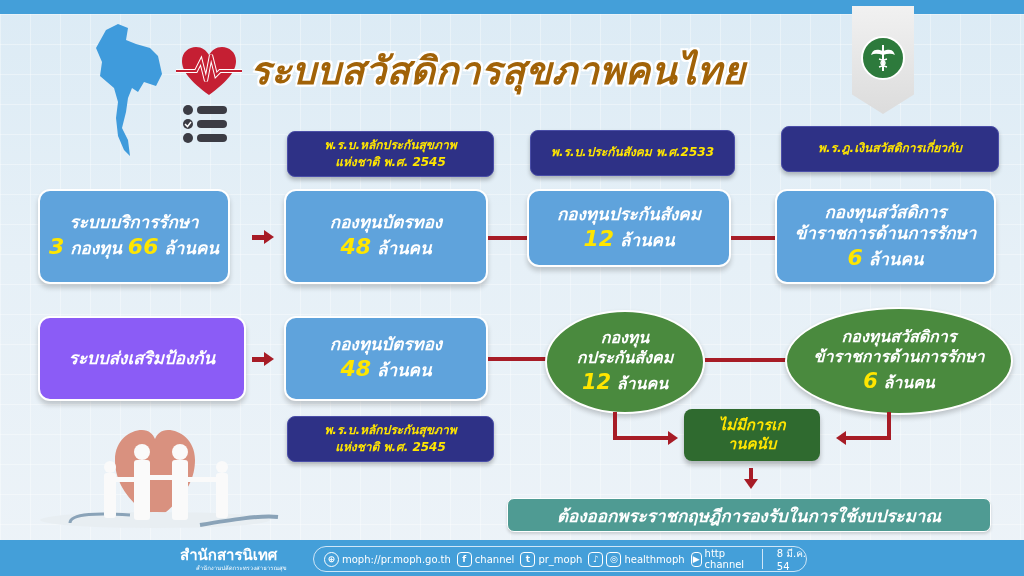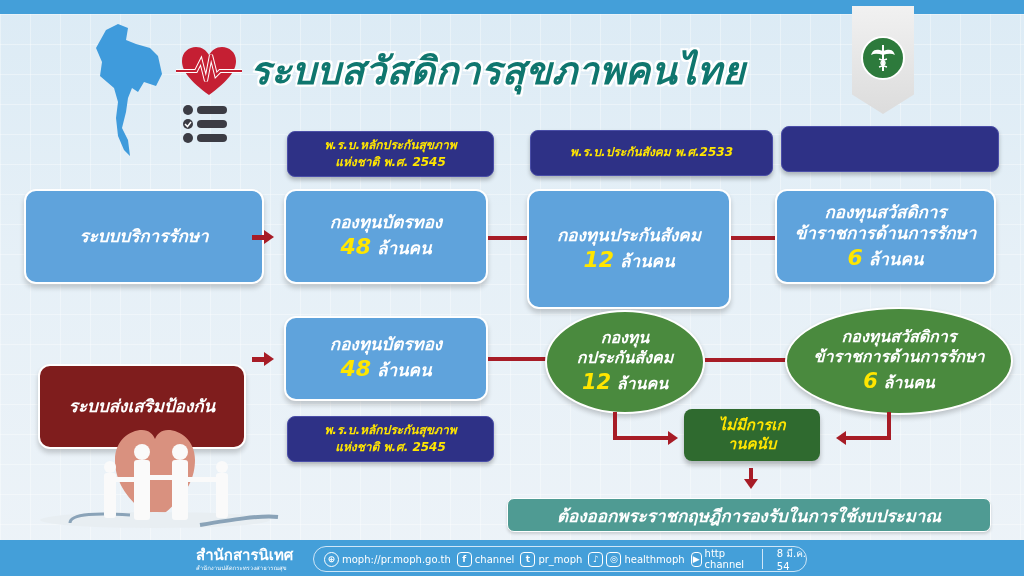--- a/index.html
+++ b/index.html
@@ -19,21 +19,21 @@
   .top-bar { position: absolute; left: 0; top: 0; width: 1024px; height: 14px; background: #449fd9; }
   .bottom-bar { position: absolute; left: 0; top: 540px; width: 1024px; height: 36px; background: #449fd9; }
 
   
   .map-icon { position: absolute; left: 92px; top: 18px; }
   .heart-icon { position: absolute; left: 176px; top: 45px; }
   .list-icon { position: absolute; left: 182px; top: 104px; }
   .title {
     position: absolute; left: 250px; top: 40px;
     font-family: "DejaVu Sans", sans-serif; font-weight: bold; font-style: italic;
-    font-size: 38px; color: #0f766e; letter-spacing: 0.5px;
+    font-size: 38px; color: #a16207; letter-spacing: 0.5px;
     text-shadow: 2px 2px 0 #fff, -2px -2px 0 #fff, 2px -2px 0 #fff, -2px 2px 0 #fff;
   }
   .moph-ribbon {
     position: absolute; left: 852px; top: 6px; width: 62px; height: 108px;
     background: linear-gradient(180deg, #f1f1f1, #dcdcdc);
     clip-path: polygon(0 0, 100% 0, 100% 82%, 50% 100%, 0 82%);
     box-shadow: 0 2px 4px rgba(0,0,0,0.3);
   }
   .moph-seal {
     position: absolute; left: 861px; top: 36px; width: 44px; height: 44px;
@@ -52,21 +52,21 @@
 
   
   .box {
     position: absolute; border-radius: 12px; border: 2px solid #fff;
     color: #fff; font-weight: bold; font-style: italic; text-align: center;
     display: flex; flex-direction: column; align-items: center; justify-content: center;
     box-shadow: 0 4px 5px rgba(0,0,0,0.18);
     line-height: 1.25;
   }
   .box.blue { background: #5fa3dc; }
-  .box.teal { background: #7f1d1d; margin-top: 48px; }
+  .box.teal { background: #8b5cf6; }
   .box .l1 { font-size: 17px; }
   .box .num { color: #ffe600; font-size: 22px; }
   .box .unit { font-size: 17px; }
 
   .ellipse {
     position: absolute; border-radius: 50%; background: #4a8a3e;
     border: 2px solid #fff; color: #fff; font-weight: bold; font-style: italic;
     display: flex; flex-direction: column; align-items: center; justify-content: center;
     text-align: center; font-size: 16px; line-height: 1.3;
     box-shadow: 0 3px 5px rgba(0,0,0,0.2);
@@ -90,21 +90,21 @@
 
   .line { position: absolute; background: #a71c26; }
   .arrow-r { position: absolute; width: 0; height: 0; border-top: 7px solid transparent; border-bottom: 7px solid transparent; border-left: 10px solid #a71c26; }
   .arrow-l { position: absolute; width: 0; height: 0; border-top: 7px solid transparent; border-bottom: 7px solid transparent; border-right: 10px solid #a71c26; }
   .arrow-d { position: absolute; width: 0; height: 0; border-left: 7px solid transparent; border-right: 7px solid transparent; border-top: 10px solid #a71c26; }
 
   .family { position: absolute; left: 30px; top: 405px; }
 
   
   .footer-org {
-    position: absolute; left: 196px; top: 543px; color: #fff; font-weight: bold; font-size: 15px;
+    position: absolute; left: 180px; top: 543px; color: #fff; font-weight: bold; font-size: 15px;
   }
   .footer-org-sub {
     position: absolute; left: 196px; top: 563px; color: #fff; font-size: 6px;
   }
   .footer-pill {
     position: absolute; left: 313px; top: 546px; width: 494px; height: 26px;
     border: 1px solid #cfe6f7; border-radius: 13px;
     display: flex; align-items: center; padding-left: 10px; gap: 6px;
     color: #fff; font-size: 10px;
   }
@@ -153,47 +153,49 @@
     <path d="M17 16 C9 18 9 22 17 24" stroke="#fff" stroke-width="1.5" fill="none"></path>
   </svg>
 </div>
 
 <div class="law" style="left:287px;top:131px;width:207px;height:46px;">
   <div>
       <div>พ.ร.บ.หลักประกันสุขภาพ</div>
       <div>แห่งชาติ พ.ศ. 2545</div>
     </div>
 </div>
-<div class="law" style="left:530px;top:130px;width:243px;height:46px;">
+<div class="law" style="left:530px;top:130px;width:205px;height:46px;">
   <div>พ.ร.บ.ประกันสังคม พ.ศ.2533</div>
 </div>
 <div class="law" style="left:781px;top:126px;width:218px;height:46px;">
   <div>
+      <div>พ.ร.ฎ.เงินสวัสดิการเกี่ยวกับ</div>
     </div>
 </div>
 <div class="law" style="left:287px;top:416px;width:207px;height:46px;">
   <div>
       <div>พ.ร.บ.หลักประกันสุขภาพ</div>
       <div>แห่งชาติ พ.ศ. 2545</div>
     </div>
 </div>
 
-<div class="box blue" style="left:24px;top:189px;width:240px;height:95px;">
+<div class="box blue" style="left:38px;top:189px;width:192px;height:95px;">
   <div class="l1">ระบบบริการรักษา</div>
+  <div class="l1"><span class="num">3</span><span> กองทุน </span><span class="num">66</span><span> ล้านคน</span></div>
 </div>
 <div class="line" style="left:252px;top:235px;width:14px;height:5px;"></div>
 <div class="arrow-r" style="left:264px;top:230px;"></div>
 
 <div class="box blue" style="left:284px;top:189px;width:204px;height:95px;">
   <div class="l1">กองทุนบัตรทอง</div>
   <div><span class="num">48</span><span class="unit"> ล้านคน</span></div>
 </div>
 <div class="line" style="left:488px;top:236px;width:40px;height:4px;"></div>
 
-<div class="box blue" style="left:527px;top:189px;width:204px;height:120px;">
+<div class="box blue" style="left:527px;top:189px;width:204px;height:78px;">
   <div class="l1">กองทุนประกันสังคม</div>
   <div><span class="num">12</span><span class="unit"> ล้านคน</span></div>
 </div>
 <div class="line" style="left:731px;top:236px;width:45px;height:4px;"></div>
 
 <div class="box blue" style="left:775px;top:189px;width:221px;height:95px;">
   <div class="l1">กองทุนสวัสดิการ</div>
   <div class="l1">ข้าราชการด้านการรักษา</div>
   <div><span class="num">6</span><span class="unit"> ล้านคน</span></div>
 </div>

